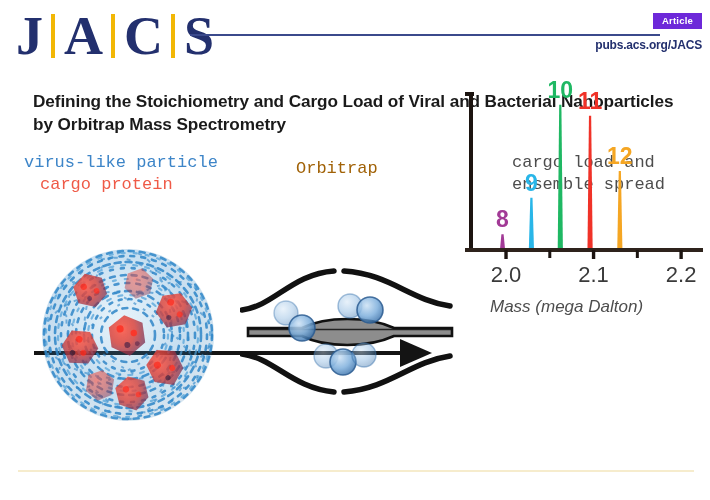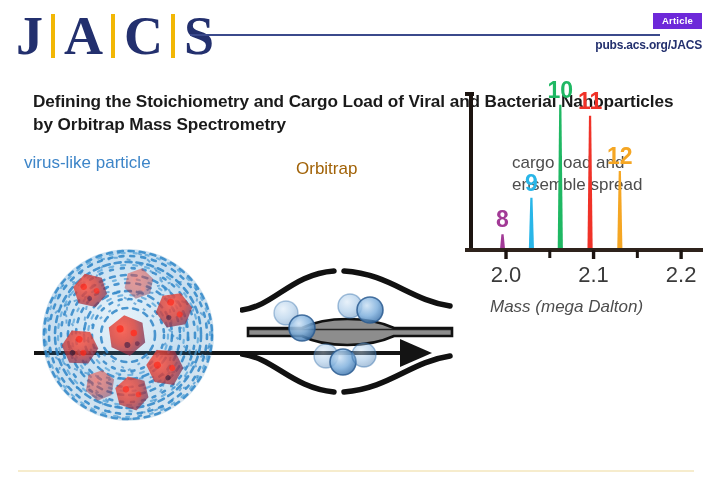--- a/index.html
+++ b/index.html
@@ -79,21 +79,21 @@
     position: absolute; left: 33px; top: 90px;
     width: 650px;
     font-size: 17.2px;
     font-weight: bold;
     line-height: 23px;
     color: #1a1a1a;
     letter-spacing: -0.1px;
   }
 
   
-  #abstract { position: absolute; left: 0; top: 140px; width: 630px; height: 330px; }
+  #abstract { position: absolute; left: 0; top: 140px; width: 630px; height: 330px; font-family: Liberation Mono, monospace; }
 
   .ga-label {
     position: absolute;
     font-size: 17px;
     line-height: 21px;
     white-space: nowrap;
   }
   #label-vlp   { left: 24px;  top: 12px; color: #3d85c8; }
   #label-cargo { left: 40px;  top: 34px; color: #ef5a47; }
   #label-orbitrap { left: 296px; top: 18px; color: #a16207; }
@@ -159,20 +159,21 @@
 
     <div id="article-badge">Article</div>
     <div id="pubs-url">pubs.acs.org/JACS</div>
   </div>
 
   <div id="article-title">Defining the Stoichiometry and Cargo Load of Viral and Bacterial Nanoparticles by Orbitrap Mass Spectrometry</div>
 
   <div id="abstract">
 
     <div class="ga-label" id="label-vlp">virus-like particle</div>
+    <div class="ga-label" id="label-cargo">cargo protein</div>
     <div class="ga-label" id="label-orbitrap">Orbitrap</div>
     <div class="ga-label" id="label-cargoload">cargo load and ensemble spread</div>
 
     <div id="arrow-line"></div>
     <div id="arrow-head"></div>
 
     <div id="vlp">
       <svg width="200" height="200" viewBox="0 0 200 200">
         <defs>
           <radialGradient id="shellGrad" cx="45%" cy="40%" r="62%">

